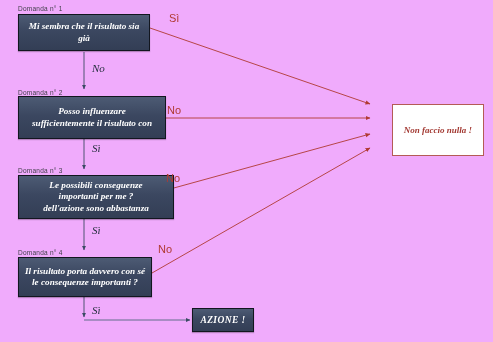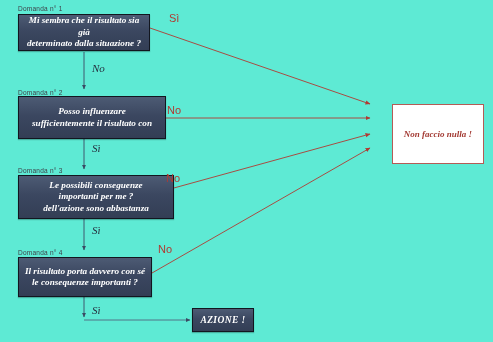--- a/index.html
+++ b/index.html
@@ -4,21 +4,21 @@
 <style>
   html, body {
     margin: 0;
     padding: 0;
     background: #ffffff;
   }
   #canvas {
     position: relative;
     width: 493px;
     height: 342px;
-    background: #5eead4;
+    background: #f0abfc;
     overflow: hidden;
     font-family: "Liberation Sans", sans-serif;
   }
   .svg-layer {
     position: absolute;
     left: 0;
     top: 0;
     width: 493px;
     height: 342px;
   }
@@ -139,21 +139,20 @@
   </svg>
 
   <div class="caption" style="left:18px; top:5px;">Domanda n° 1</div>
   <div class="caption" style="left:18px; top:89px;">Domanda n° 2</div>
   <div class="caption" style="left:18px; top:167px;">Domanda n° 3</div>
   <div class="caption" style="left:18px; top:249px;">Domanda n° 4</div>
 
   <div class="qbox" style="left:18px; top:14px; width:132px; height:37px;">
     <div>
       <span>Mi sembra che il risultato sia già</span>
-      <span>determinato dalla situazione ?</span>
     </div>
   </div>
 
   <div class="qbox" style="left:18px; top:96px; width:148px; height:43px;">
     <div>
       <span>Posso influenzare</span>
       <span>sufficientemente il risultato con</span>
     </div>
   </div>
 
@@ -165,21 +164,21 @@
     </div>
   </div>
 
   <div class="qbox" style="left:18px; top:257px; width:134px; height:40px;font-style:italic;">
     <div>
       <span>Il risultato porta davvero con sé</span>
       <span>le consequenze importanti ?</span>
     </div>
   </div>
 
-  <div class="redbox" style="left:392px; top:104px; width:92px; height:60px;">
+  <div class="redbox" style="left:392px; top:104px; width:92px; height:52px;">
     <span>Non faccio nulla !</span>
   </div>
 
   <div class="action-box" style="left:192px; top:308px; width:62px; height:24px;">
     <span>AZIONE !</span>
   </div>
 
   <div class="label-red" style="left:169px; top:12px;">Sì</div>
   <div class="label-red" style="left:167px; top:104px;">No</div>
   <div class="label-red" style="left:166px; top:172px;">No</div>

